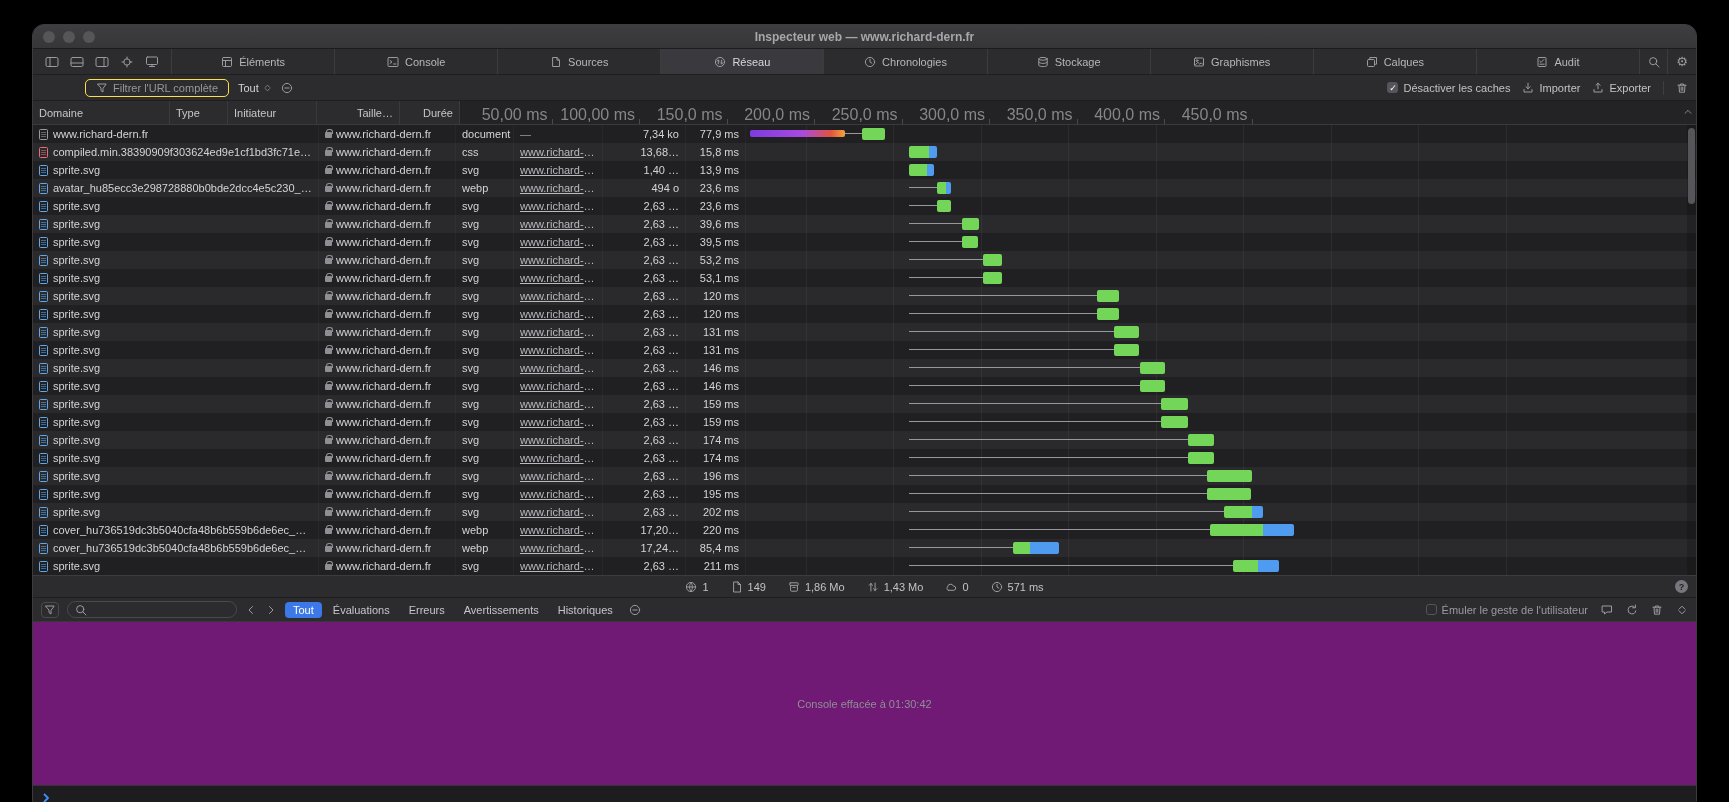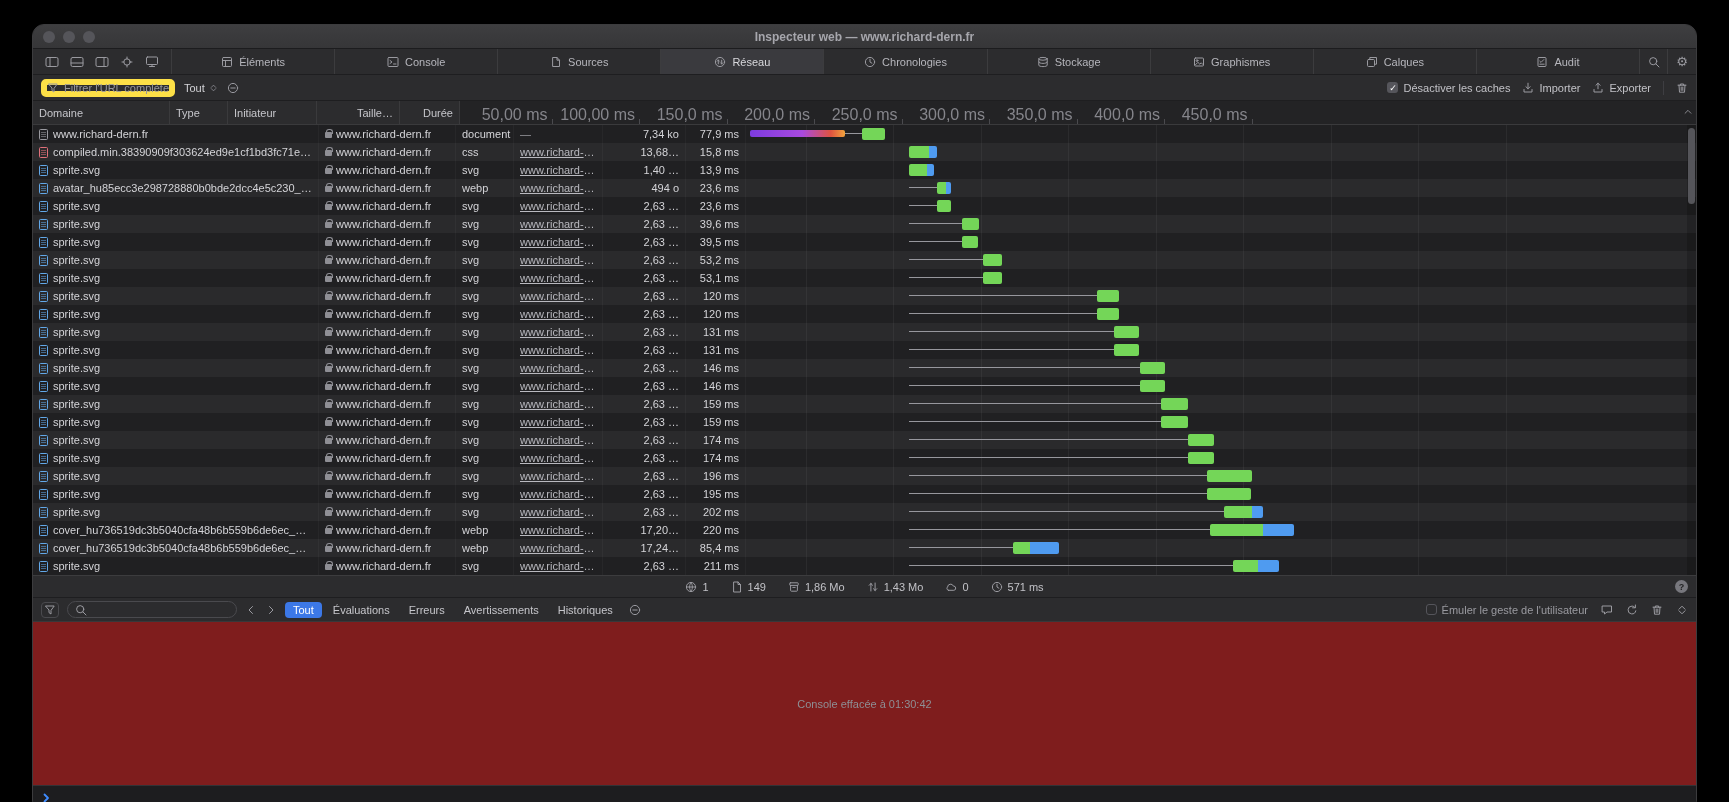--- a/index.html
+++ b/index.html
@@ -20,22 +20,22 @@
   .tabs{flex:1;display:flex;}
   .tab{flex:1;display:flex;align-items:center;justify-content:center;gap:6px;font-size:11px;color:#b6b6bc;
     border-right:1px solid #3c3c3e;}
   .tab.active{background:#3a3a3e;color:#d8d8dc;}
   .toolbtn{width:28px;display:flex;align-items:center;justify-content:center;border-right:1px solid #3c3c3e;color:#9a9aa0;}
   .toolbtn:last-child{border-right:none;}
   .gearchar{font-family:"DejaVu Sans",sans-serif;font-size:13px;}
   
   .filterbar{height:26px;flex:0 0 auto;background:#2c2c2e;border-bottom:1px solid #1e1e20;display:flex;
     align-items:center;gap:9px;padding:0 8px;font-size:11px;color:#c2c2c7;}
-  .filter-field{display:flex;align-items:center;gap:5px;border:6px solid #fde047;border-radius:5px;height:18px;
-    padding:0 0;color:#96969c;}
+  .filter-field{display:flex;align-items:center;gap:5px;border:1px solid #fde047;border-radius:5px;height:18px;
+    padding:0 10px;color:#96969c;margin-left:44px;}
   .select{display:flex;align-items:center;gap:4px;color:#d2d2d6;}
   .select .ic{width:9px;height:10px;}
   .fb-right{margin-left:auto;display:flex;align-items:center;gap:12px;}
   label{display:flex;align-items:center;gap:5px;}
   .cb{width:11px;height:11px;border-radius:3px;background:#55555b;display:flex;align-items:center;justify-content:center;
     color:#fff;font-size:9px;font-family:"DejaVu Sans",sans-serif;}
   .cb.empty{background:transparent;border:1px solid #55555b;}
   .txtbtn{display:flex;align-items:center;gap:5px;color:#c2c2c7;}
   .vsep{width:1px;height:14px;background:#3e3e42;}
   
@@ -88,21 +88,21 @@
     gap:8px;padding:0 8px;font-size:11px;color:#c2c2c7;}
   .boxed{width:18px;height:16px;border:1px solid #4a4a4e;border-radius:4px;display:flex;align-items:center;justify-content:center;}
   .searchfield{width:170px;height:17px;border:1px solid #4a4a4e;border-radius:9px;display:flex;align-items:center;padding:0 7px;gap:4px;color:#8e8e94;}
   .navar{width:12px;height:12px;color:#6a6a6e;}
   .scope{display:flex;gap:3px;align-items:center;}
   .pill{padding:2px 8px;border-radius:4px;color:#c6c6cb;}
   .pill.active{background:#3c78e7;color:#fff;}
   .cb-right{margin-left:auto;display:flex;align-items:center;gap:13px;color:#9a9aa0;}
   .cb-right label{color:#9a9aa0;}
   
-  .consolemsg{flex:1;background:#7f1d1d;border-top:1px solid #38383a;display:flex;align-items:center;justify-content:center;
+  .consolemsg{flex:1;background:#701a75;border-top:1px solid #38383a;display:flex;align-items:center;justify-content:center;
     font-size:11px;color:#8e8e94;}
   .prompt{height:26px;flex:0 0 auto;background:#1d1d1f;border-top:1px solid #333336;border-bottom:2px solid #2f6fed;
     display:flex;align-items:center;padding:0 7px;}
   .bluechev{width:12px;height:12px;display:flex;}
   .bluechev .ic g{stroke:#3f8cff;stroke-width:1.8;}
   
   .iconslot{display:inline-flex;align-items:center;justify-content:center;line-height:0;}
   .ic{width:12px;height:12px;display:block;}
   .ic g{stroke:#9a9aa0;fill:none;stroke-width:1;stroke-linecap:round;stroke-linejoin:round;}
 </style>

